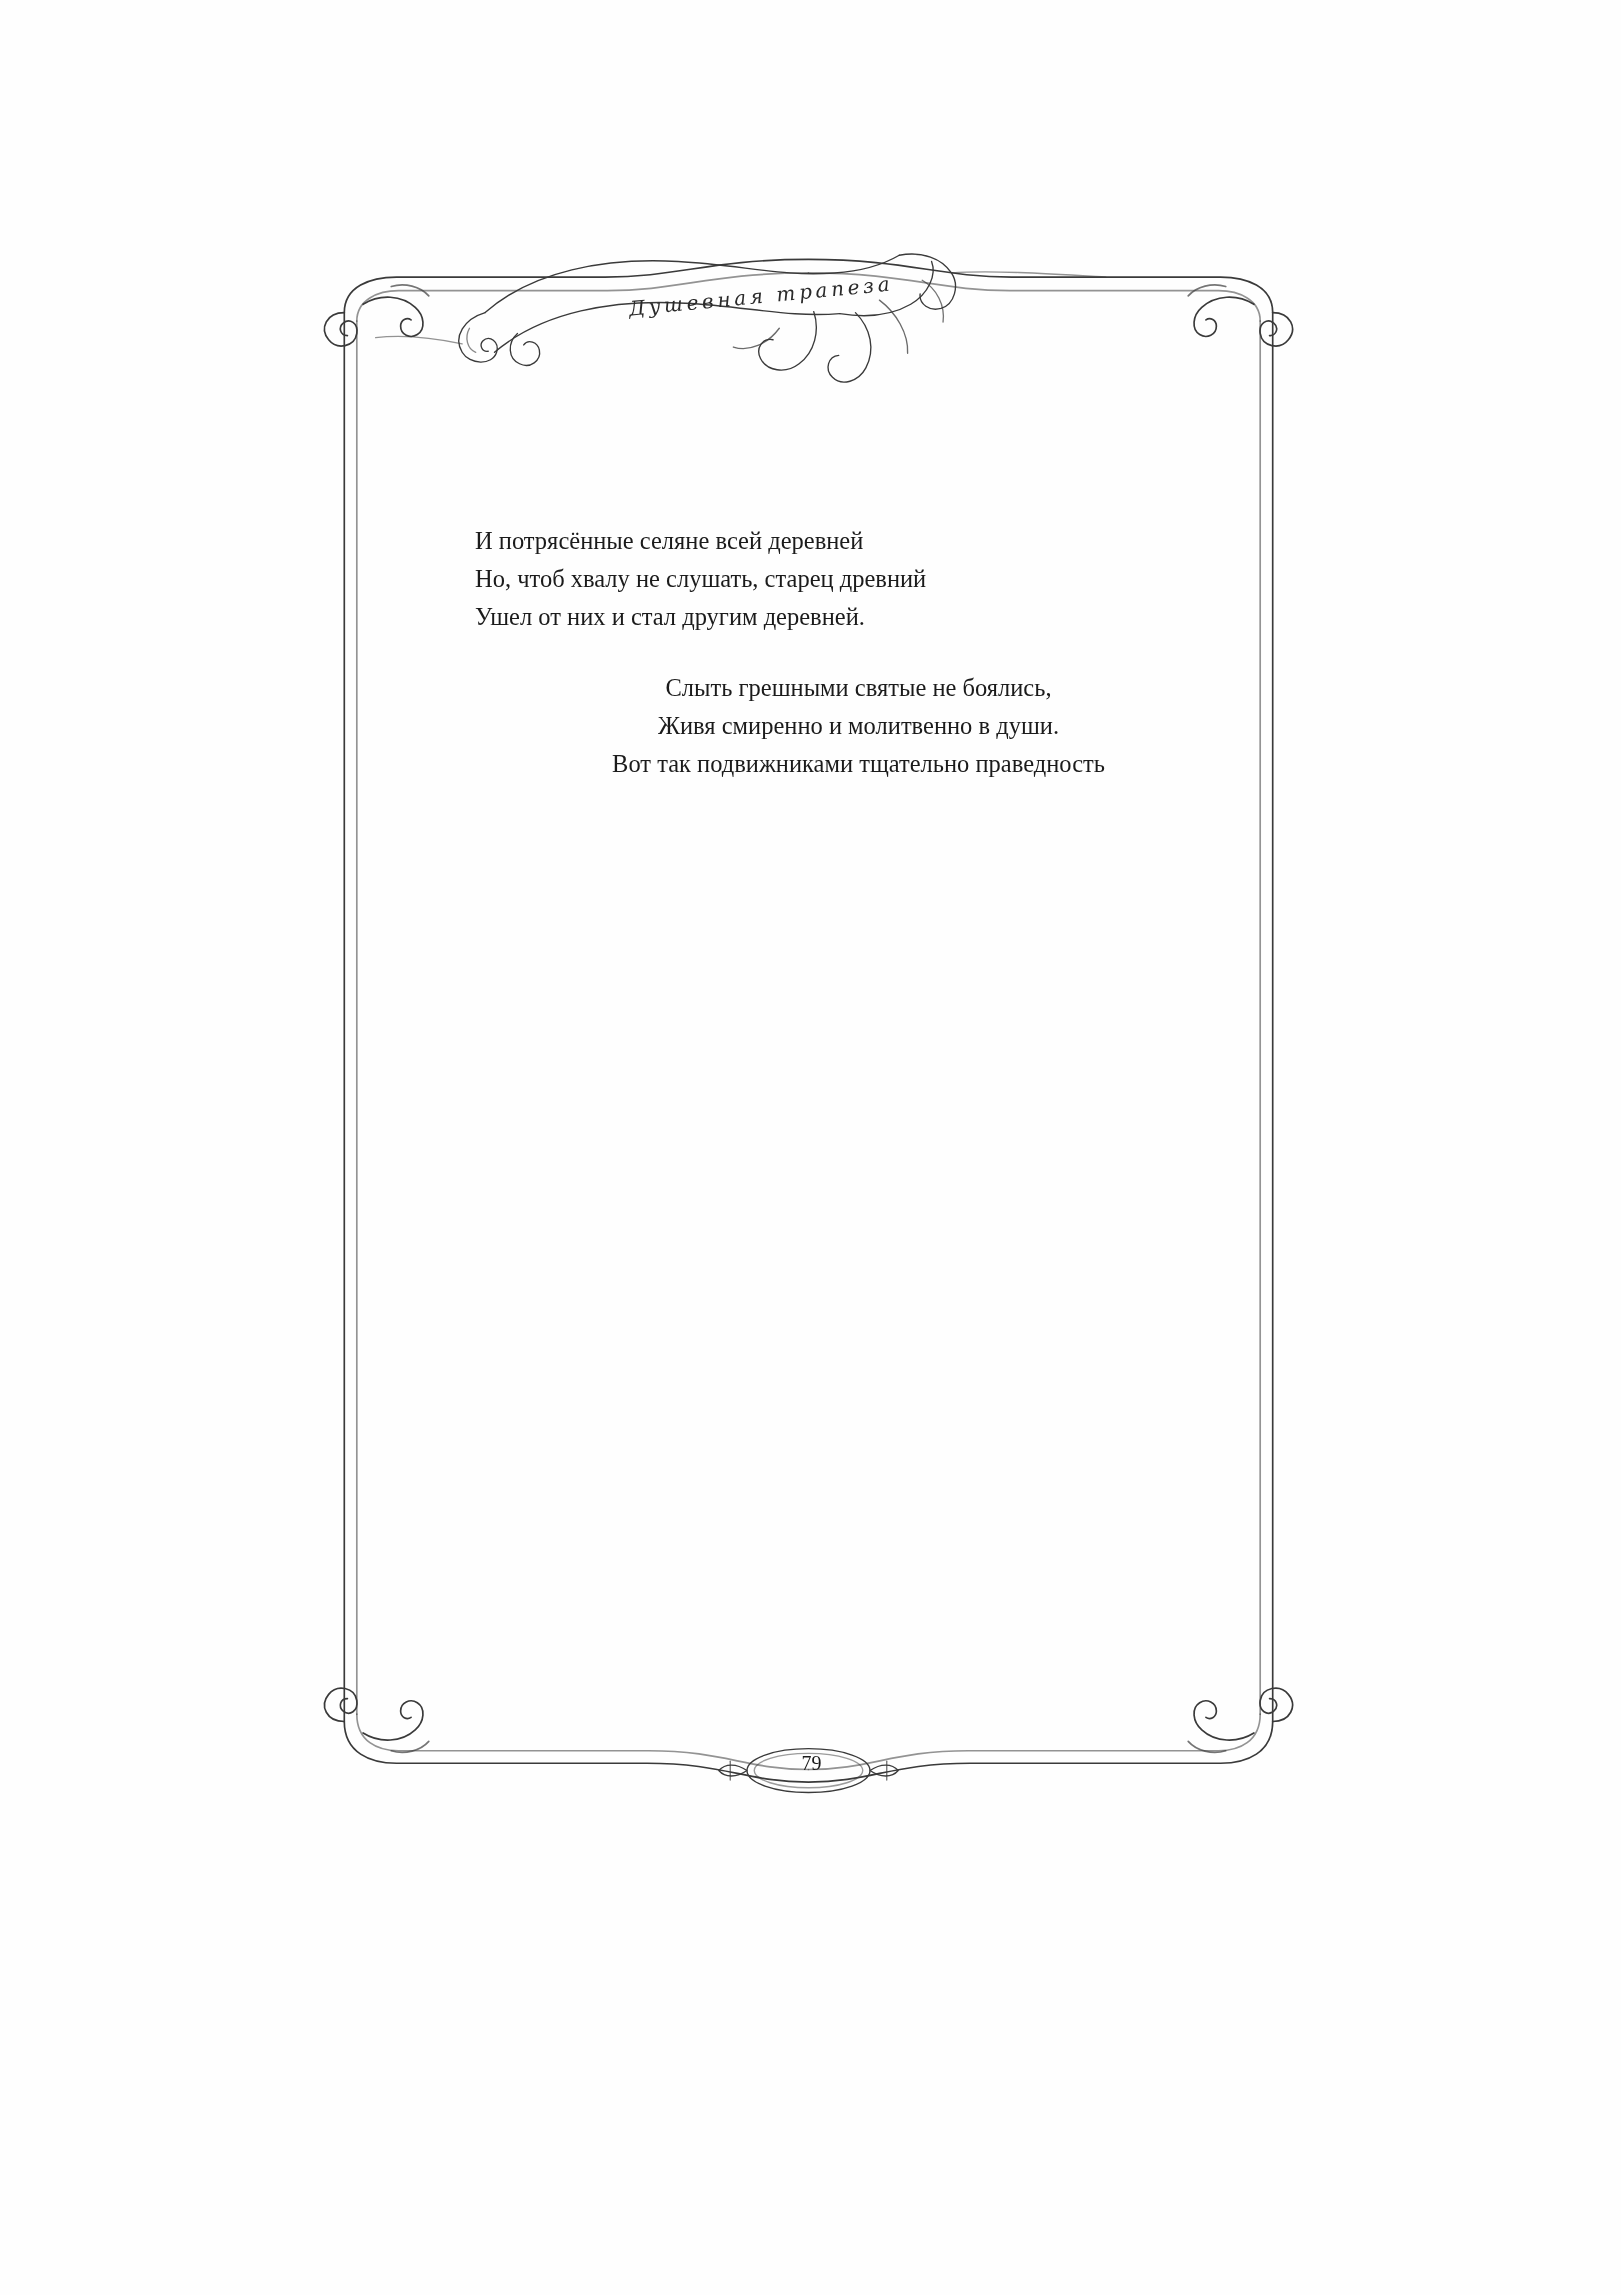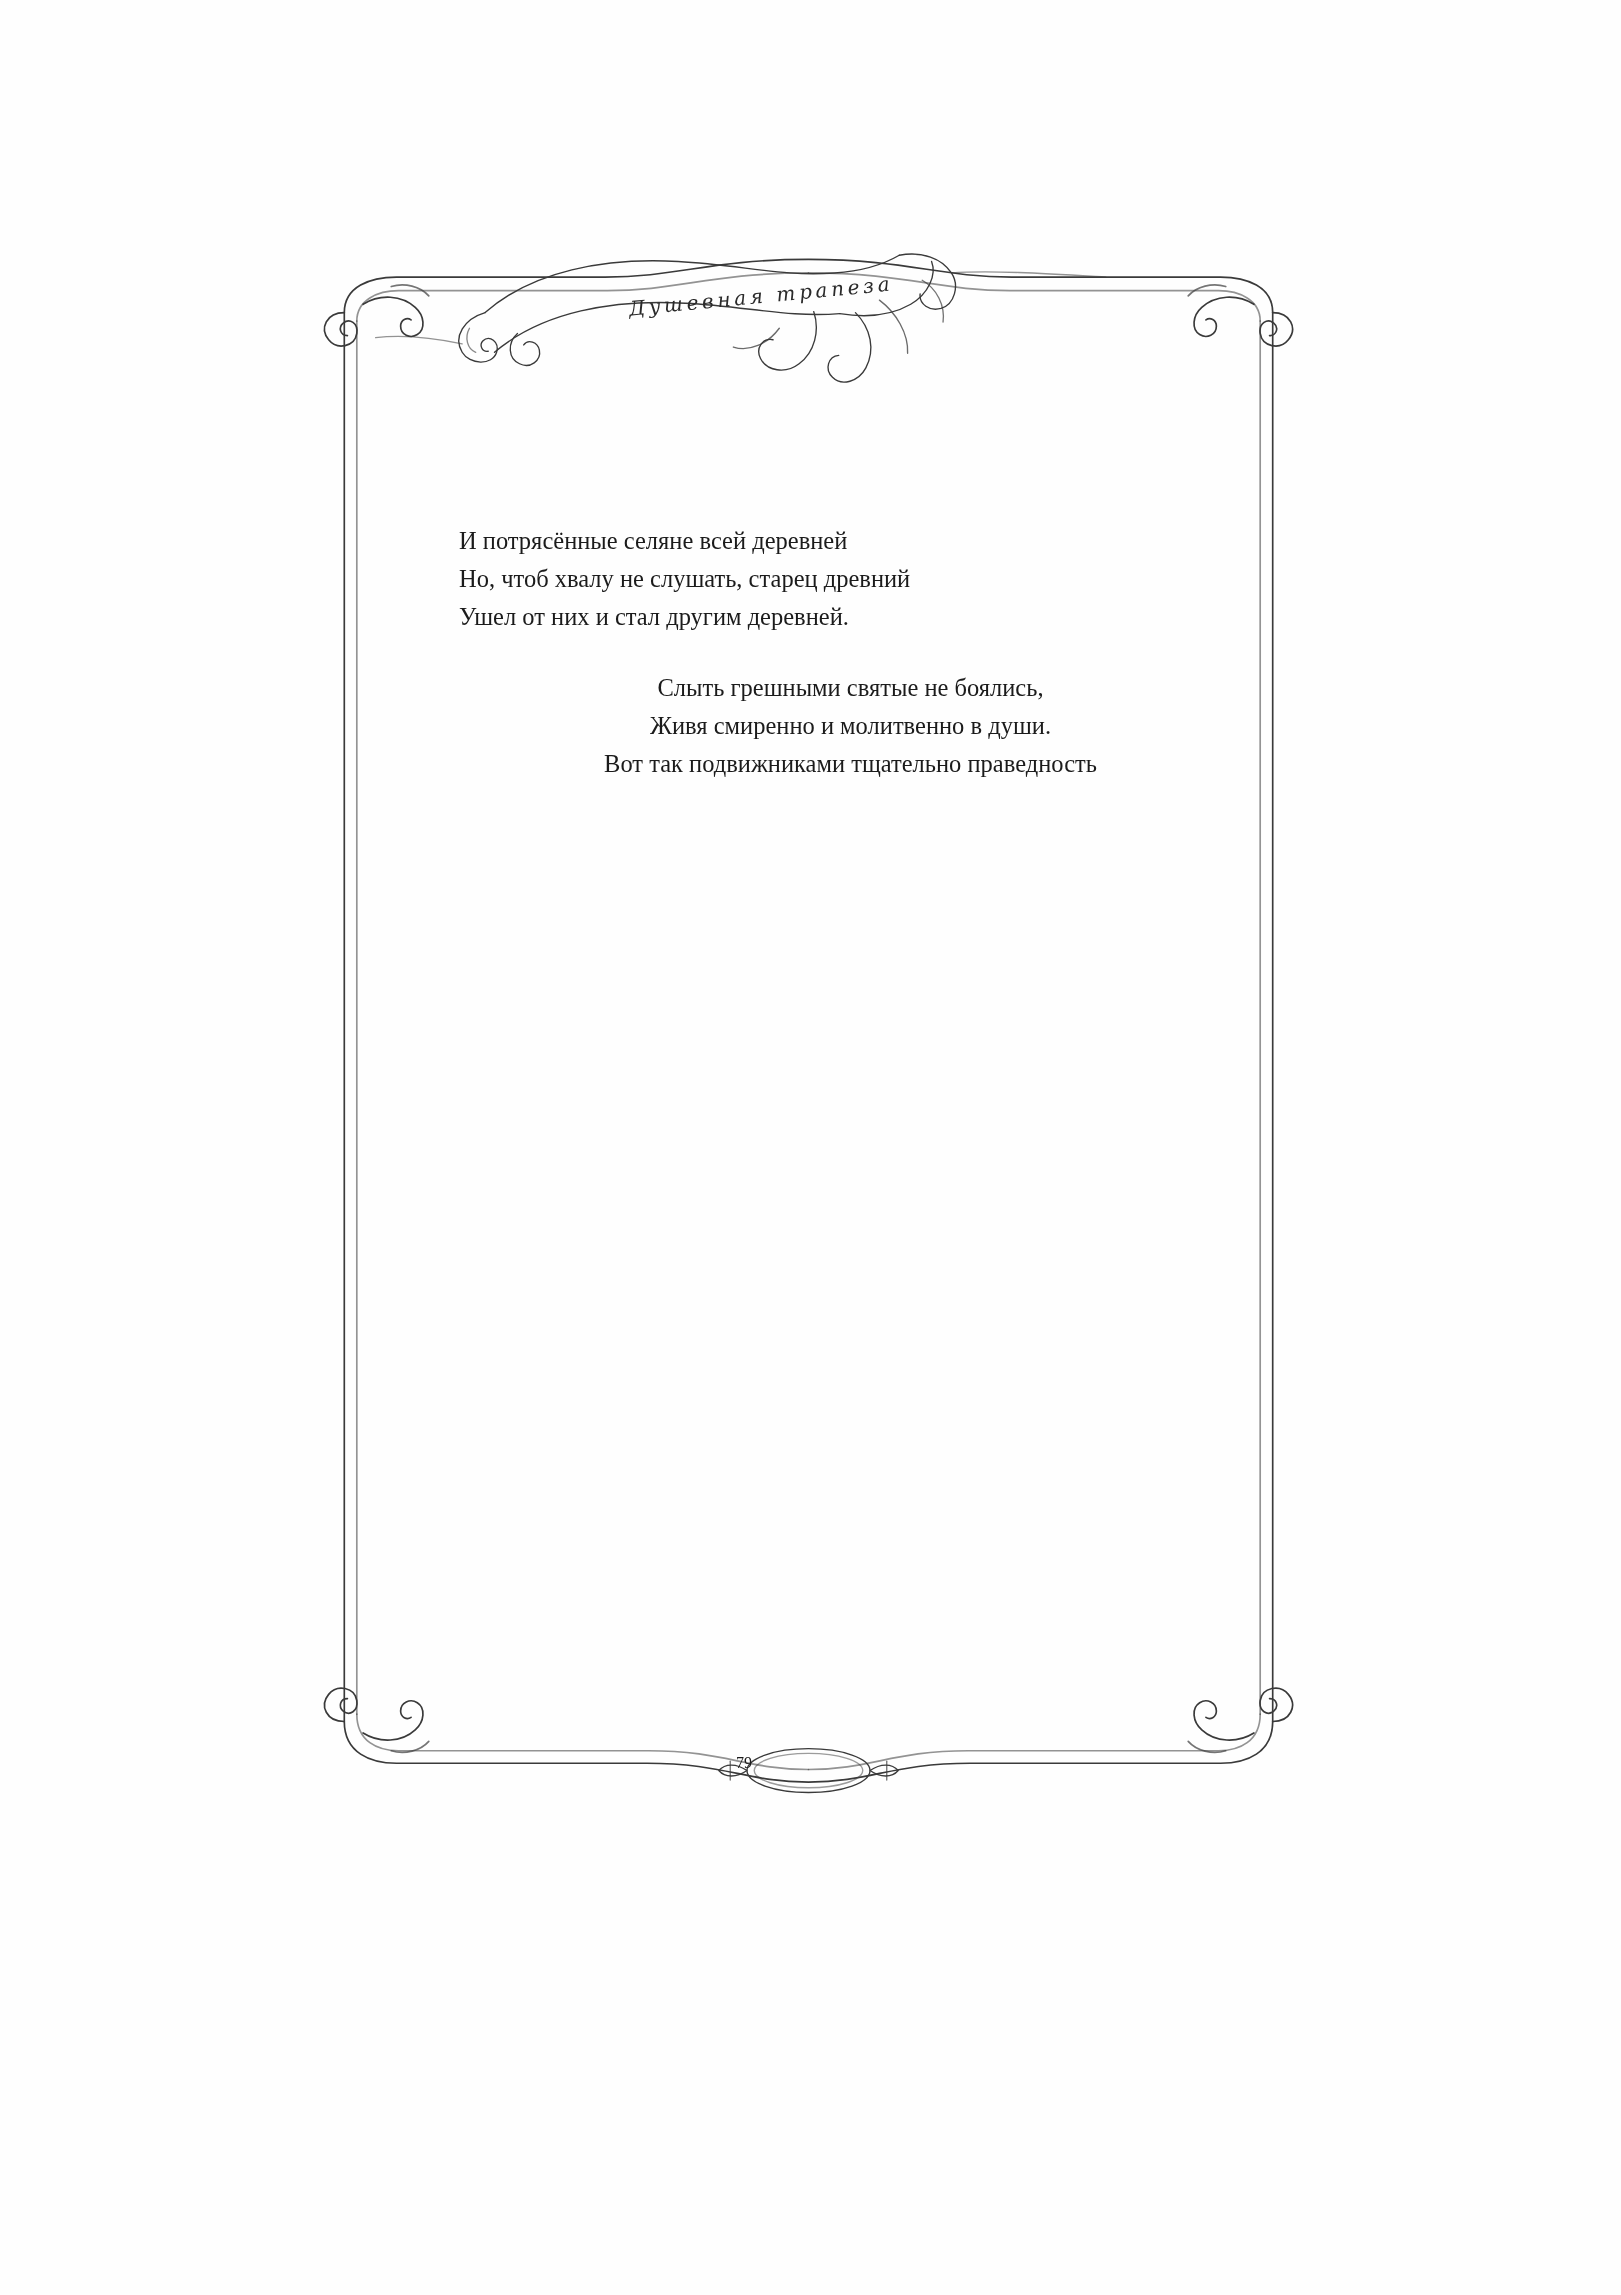--- a/index.html
+++ b/index.html
@@ -63,21 +63,21 @@
   }
 
   
   .poem-block {
     position: absolute;
     left: 459px;
     top: 522px;
     width: 783px;
   }
   .stanza {
-    margin: 0 0 33px 0;
+    margin: 0 0 33px 16px;
   }
   .stanza:last-child {
     margin-bottom: 0;
     text-align: center;
   }
   .verse-line {
     font-family: "Liberation Serif", serif;
     font-size: 24.5px;
     line-height: 38px;
     color: #1b1b1b;
@@ -92,23 +92,23 @@
     width: 151px;
     height: 52px;
   }
   .page-number-text {
     position: absolute;
     left: 0;
     top: 0;
     width: 151px;
     height: 52px;
     line-height: 52px;
-    text-align: left;
+    text-align: center;
     font-family: "Liberation Serif", serif;
-    font-size: 16px;
+    font-size: 20px;
     color: #1b1b1b;
   }
 </style>
 </head>
 <body>
 
 <div class="page-sheet">
 
   <div class="frame-wrap">
     <svg class="frame-svg" viewBox="0 0 1900 2980" preserveAspectRatio="none">

